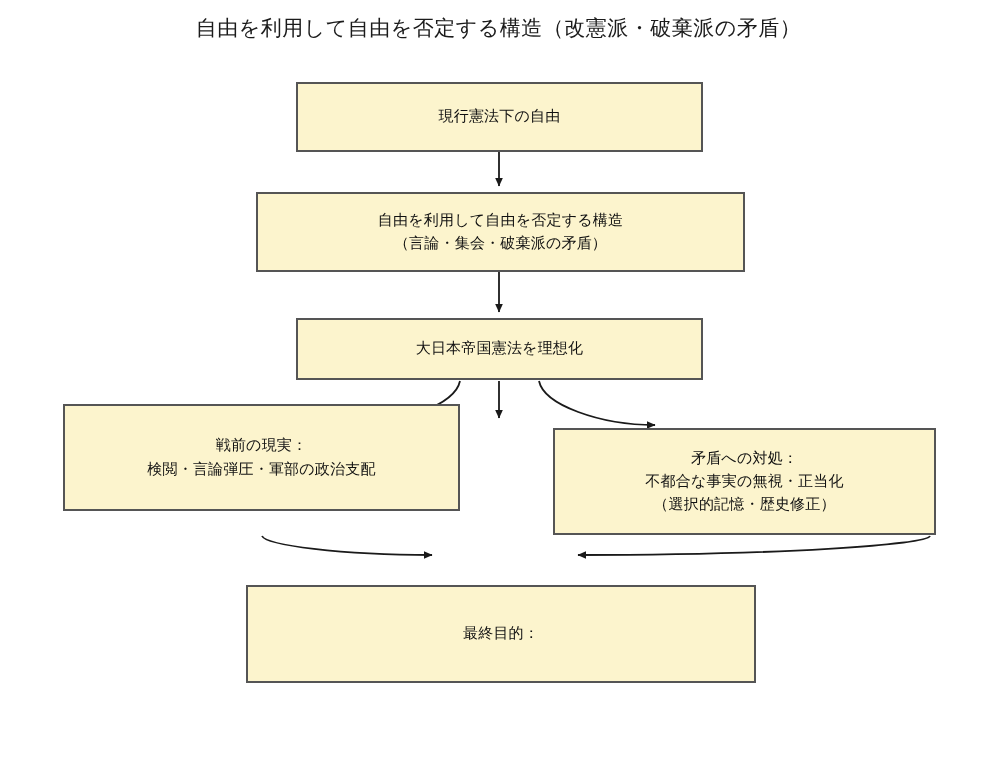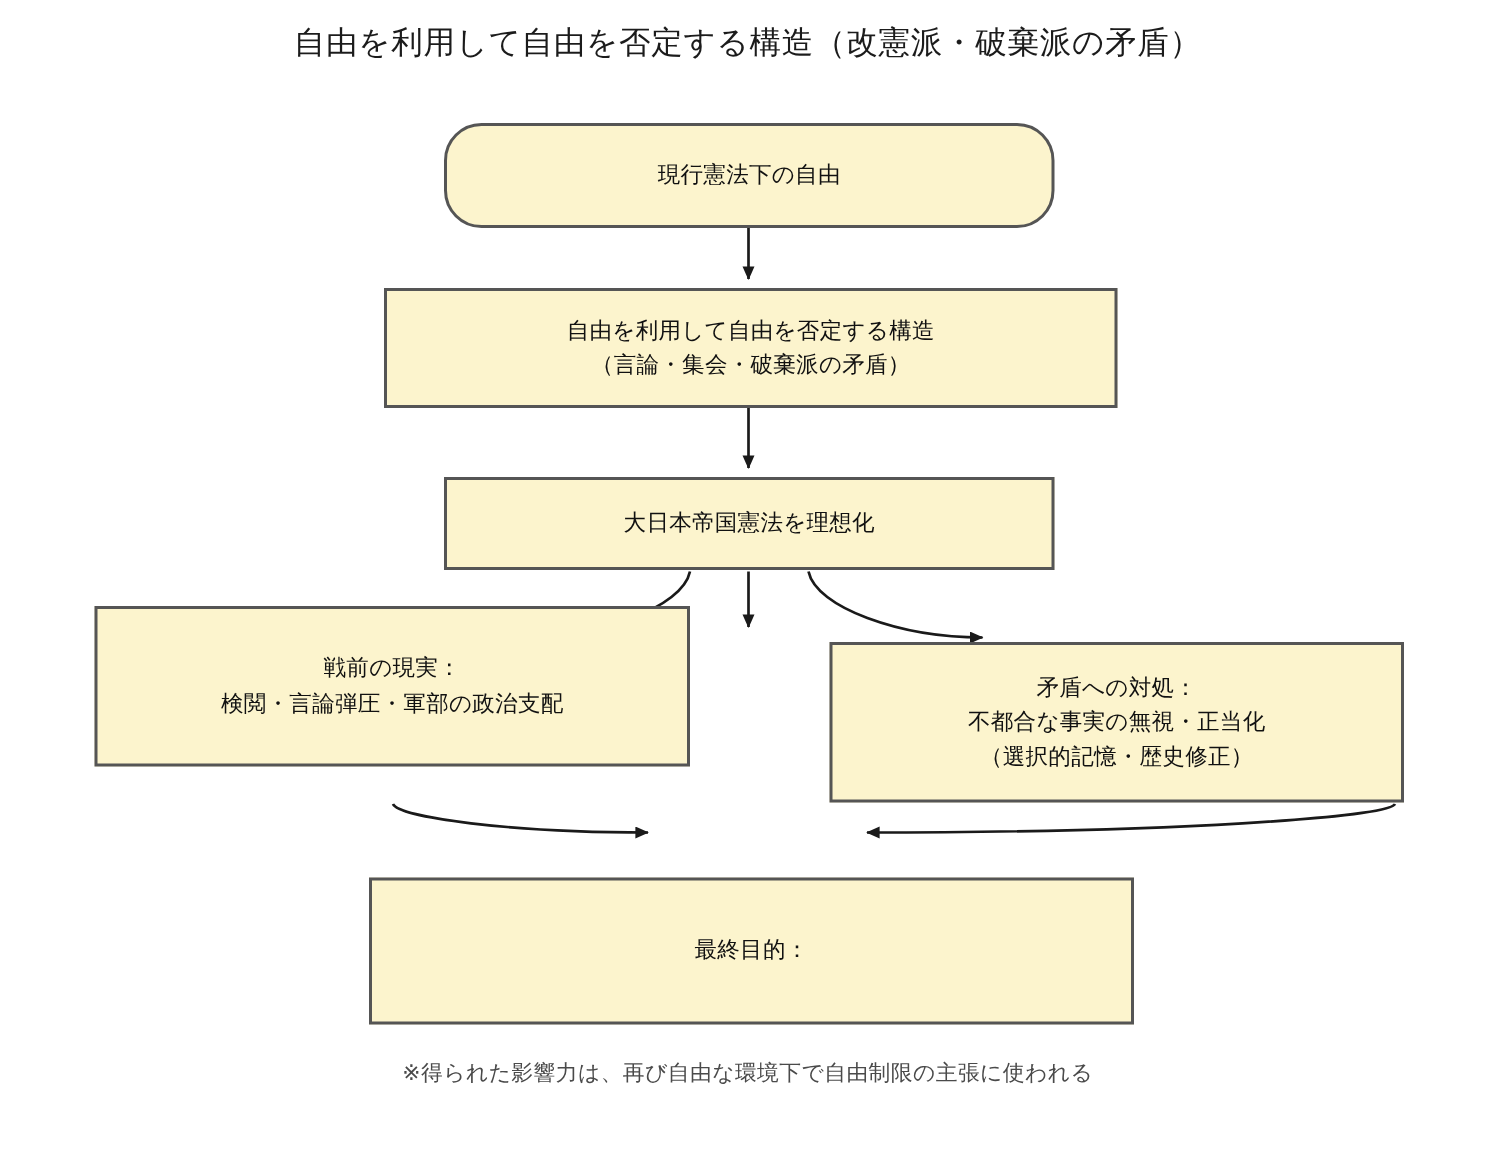--- a/index.html
+++ b/index.html
@@ -27,21 +27,21 @@
     text-align:center;
     line-height:1.55;
     font-size:15px;
     color:#111111;
     letter-spacing:.2px;
     z-index:2;
   }
   .node .lines{padding:0 10px;}
   .node .ln{display:block;white-space:nowrap;}
 
-  #n1{left:296px;top:82px; width:407px;height:70px;border-radius:25px;}
+  #n1{left:296px;top:82px; width:407px;height:70px;}
   #n2{left:256px;top:192px;width:489px;height:80px;}
   #n3{left:296px;top:318px;width:407px;height:62px;align-items:center;}
   #n4{left:63px; top:404px;width:397px;height:107px;}
   #n5{left:553px;top:428px;width:383px;height:107px;justify-content:center;}
   #n6{left:246px;top:585px;width:510px;height:98px;}
 
   #title{
     position:absolute;left:0;top:14px;width:997px;
     text-align:center;font-size:21px;color:#1b1b1b;
     letter-spacing:.5px;
@@ -116,15 +116,14 @@
       <span class="ln">（選択的記憶・歴史修正）</span>
     </span>
   </div>
 
   <div class="node" id="n6">
     <span class="lines">
       <span class="ln">最終目的：</span>
     </span>
   </div>
 
-  <div id="note">※得られた影響力は、再び自由な環境下で自由制限の主張に使われる</div>
 
 </div>
 
 </body></html>

